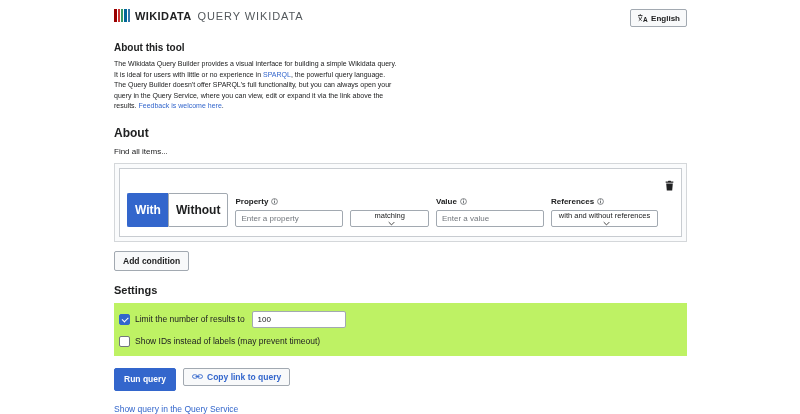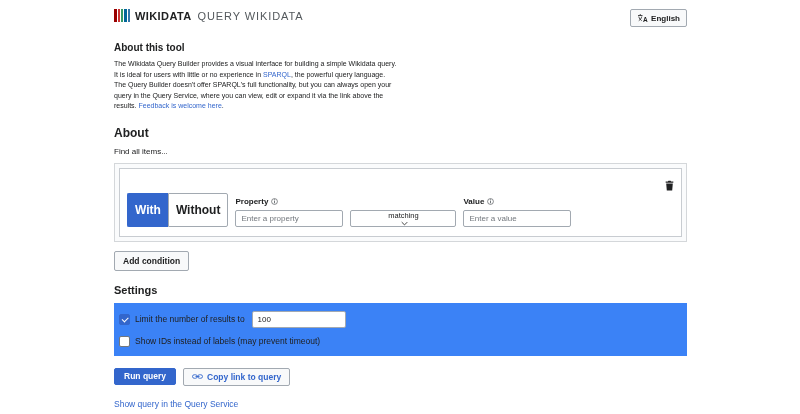--- a/index.html
+++ b/index.html
@@ -71,39 +71,39 @@
   .trash-btn { margin-left: auto; align-self: flex-start; margin-top: 2px; background: none; border: none; padding: 0; cursor: pointer; }
 
   .add-condition {
     margin-top: 9px; display: inline-block; padding: 4px 8px;
     font-family: inherit; font-size: 8.5px; font-weight: bold; color: #202122;
     border: 1px solid #a2a9b1; border-radius: 2px; background: #f8f9fa; cursor: pointer;
   }
 
   
   .settings-heading { font-size: 11px; font-weight: bold; margin-top: 13px; }
-  .settings-panel { background: #3b82f6; margin-top: 7px; padding: 8px 5px 9px; }
+  .settings-panel { background: #bef264; margin-top: 7px; padding: 8px 5px 9px; }
   .setting-row { display: flex; align-items: center; gap: 5px; font-size: 8.5px; }
   .setting-row + .setting-row { margin-top: 8px; }
   .checkbox {
     width: 11px; height: 11px; border: 1px solid #72777d; border-radius: 2px; background: #fff;
     flex: none; cursor: pointer;
   }
   .checkbox.checked { background: #36c; border-color: #36c; }
   .checkbox.checked::after {
     content: ""; display: block; width: 5px; height: 2.5px;
     border-left: 1.5px solid #fff; border-bottom: 1.5px solid #fff;
     transform: rotate(-45deg); margin: 2px 0 0 1.5px;
   }
   .limit-input { width: 94px; margin-left: 2px; }
 
   
   .actions { display: flex; gap: 7px; margin-top: 12px; }
   .btn-primary {
-    height: 17px; padding: 0 9px; background: #36c; border: 1px solid #36c; border-radius: 2px;
+    height: 23px; padding: 0 9px; background: #36c; border: 1px solid #36c; border-radius: 2px;
     color: #fff; font-family: inherit; font-size: 8.5px; font-weight: bold; cursor: pointer;
   }
   .btn-quiet {
     height: 17px; padding: 8px 8px; background: #f8f9fa; border: 1px solid #a2a9b1; border-radius: 2px;
     color: #36c; font-family: inherit; font-size: 8.5px; font-weight: bold; cursor: pointer;
     display: flex; align-items: center; gap: 4px;
   }
   .show-query { text-align: left; margin-top: 13px; font-size: 8.5px; }
 
   
@@ -179,20 +179,36 @@
           <span>Value</span>
           <svg class="info-svg" viewBox="0 0 12 12">
             <circle cx="6" cy="6" r="5" fill="none" stroke="#54595d" stroke-width="1.2"></circle>
             <rect x="5.3" y="5" width="1.4" height="4" fill="#54595d"></rect>
             <circle cx="6" cy="3.2" r="0.9" fill="#54595d"></circle>
           </svg>
         </span>
         <input class="tb" type="text" placeholder="Enter a value" style="">
       </div>
 
+      <div class="field">
+        <span class="field-label">
+          <span>References</span>
+          <svg class="info-svg" viewBox="0 0 12 12">
+            <circle cx="6" cy="6" r="5" fill="none" stroke="#54595d" stroke-width="1.2"></circle>
+            <rect x="5.3" y="5" width="1.4" height="4" fill="#54595d"></rect>
+            <circle cx="6" cy="3.2" r="0.9" fill="#54595d"></circle>
+          </svg>
+        </span>
+        <div class="select sel-references">
+          <span>with and without references</span>
+          <svg class="chev" viewBox="0 0 10 6">
+              <path d="M1 1 l4 4 4-4" fill="none" stroke="#444" stroke-width="1.4"></path>
+            </svg>
+        </div>
+      </div>
 
       <button class="trash-btn">
         <svg width="9" height="11" viewBox="0 0 12 14">
           <path fill="#202122" d="M4.5 0.5 h3 l0.6 1.3 h3 v1.6 h-10.2 v-1.6 h3 z M1.6 4.4 h8.8 l-0.8 9.1 h-7.2 z"></path>
         </svg>
       </button>
 
     </div>
   </div>
 

